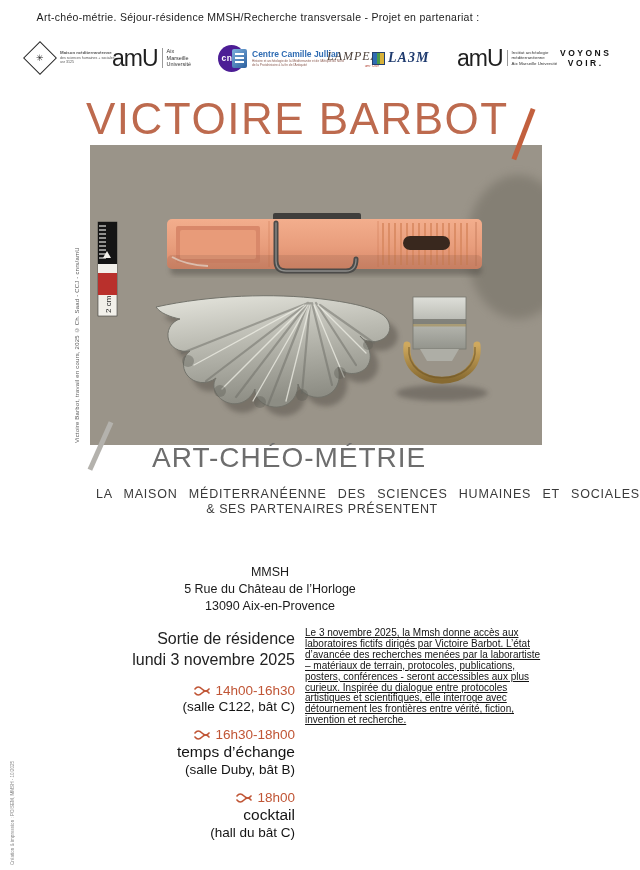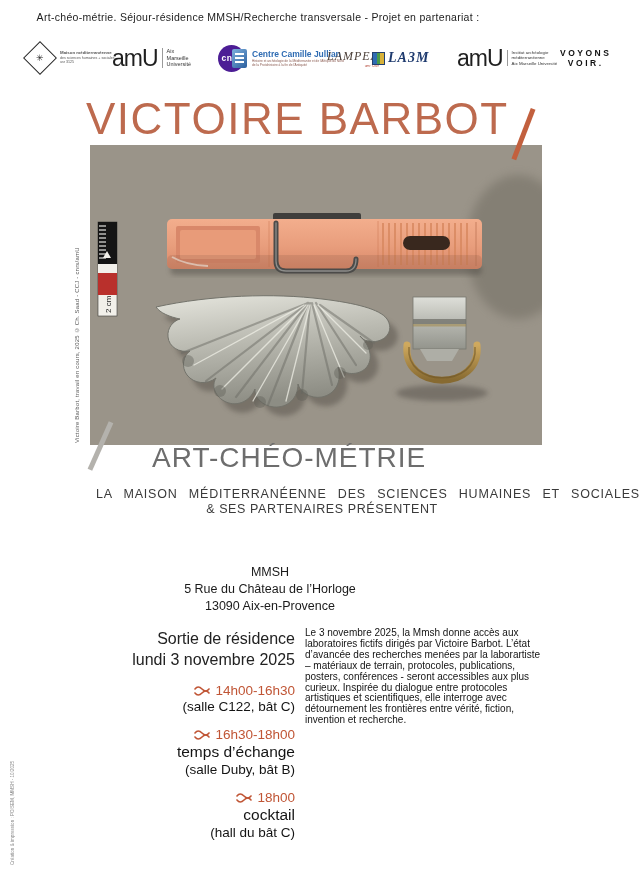--- a/index.html
+++ b/index.html
@@ -67,21 +67,21 @@
   .left-col { position:absolute; left:0; top:628px; width:295px; text-align:right; }
   .event-title { font-size:16px; line-height:21px; color:#222; }
   .sched-item { margin-top:13px; }
   .sched-time { font-size:13.5px; color:#c05535; display:flex; justify-content:flex-end; align-items:center; gap:4px; }
   .sched-name { font-size:15.5px; color:#141414; margin-top:1px; }
   .sched-place { font-size:13.5px; color:#141414; margin-top:1px; }
   .squiggle { width:18px; height:11px; }
 
   
   .right-col { position:absolute; left:305px; top:628px; width:243px;
-    font-size:10px; line-height:10.9px; color:#141414; }
+    font-size:10px; line-height:10.9px; color:#141414;text-decoration:underline; }
   .right-col p + p { margin-top:9px; }
 
   
   .print-credit { position:absolute; left:10px; top:763px; height:102px; width:8px;
     writing-mode:vertical-rl; transform:rotate(180deg); font-size:4.6px; color:#8a8a8a; white-space:nowrap; }
 </style>
 </head>
 <body>
 
 <div class="poster">

